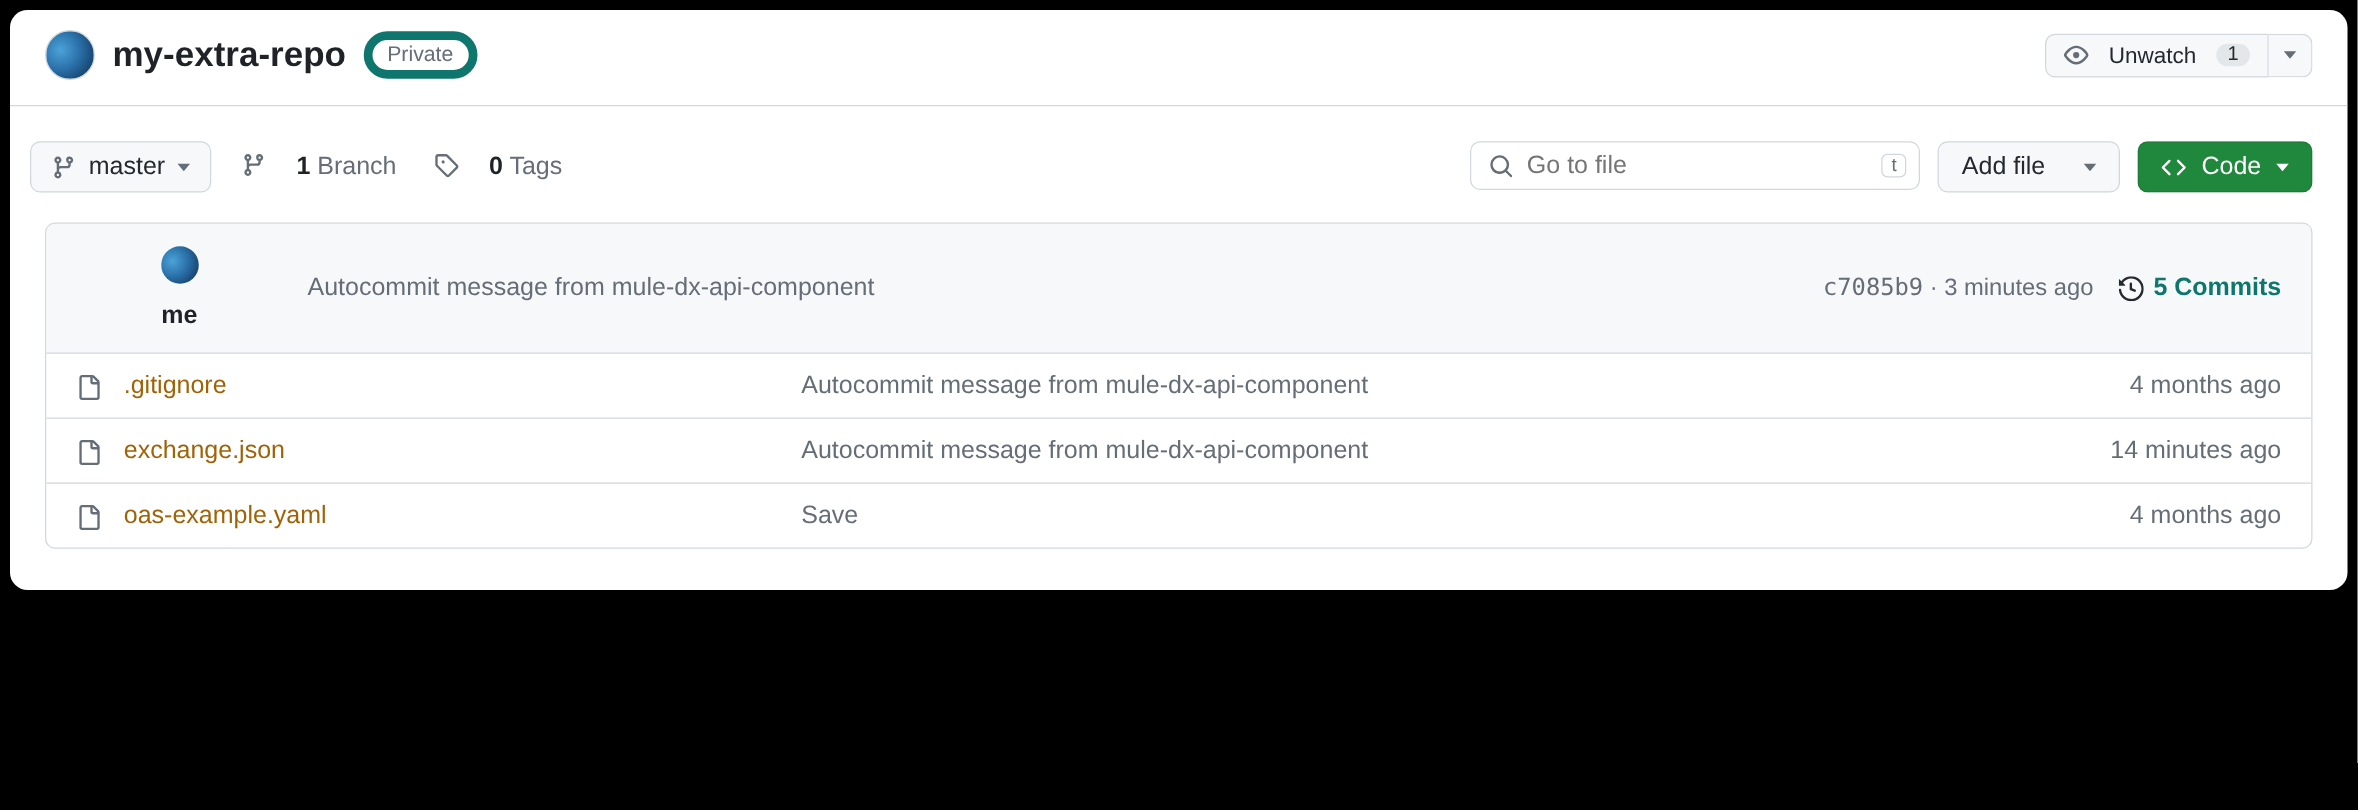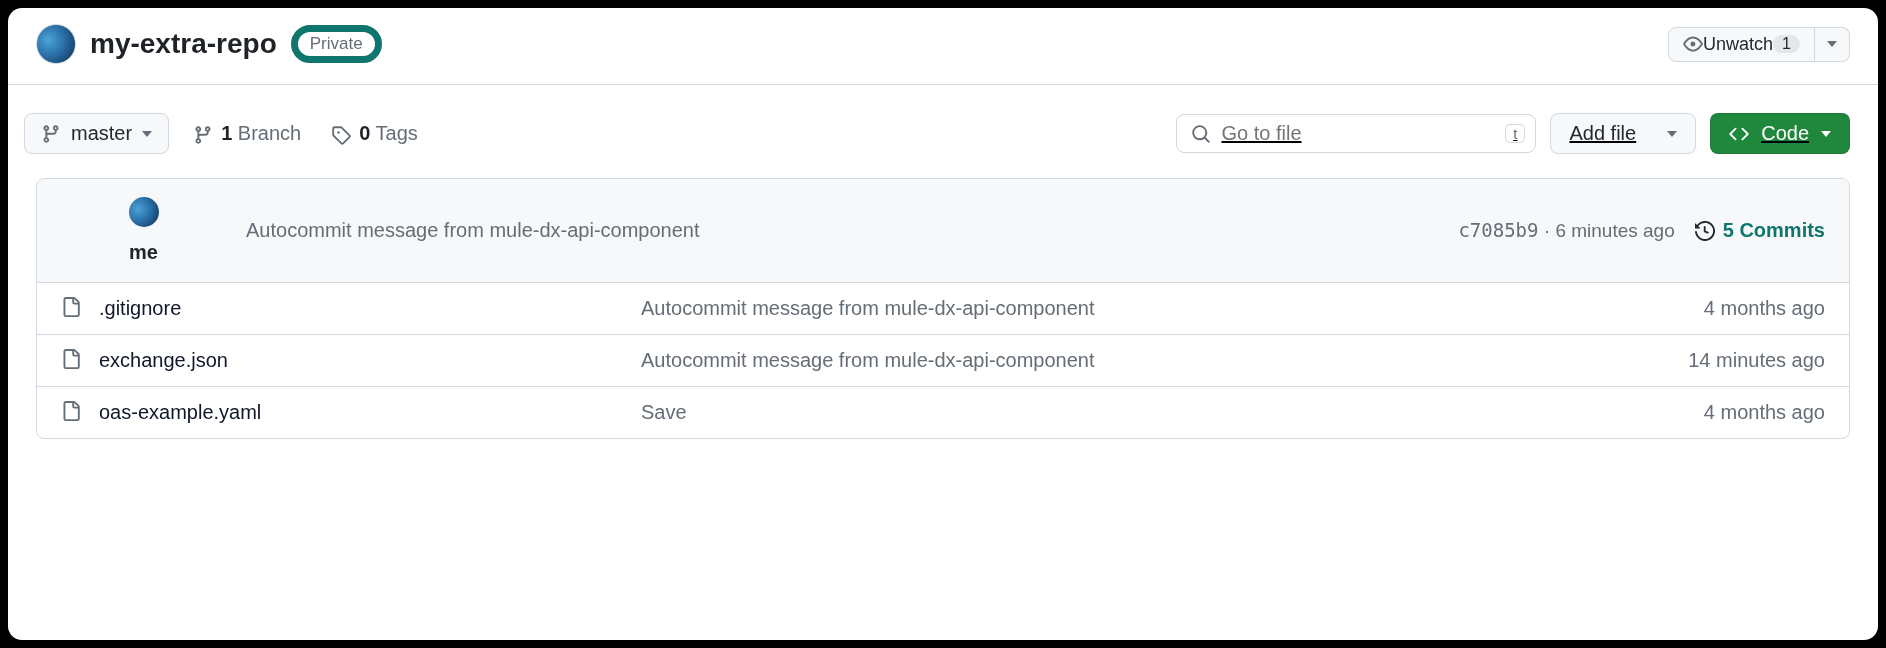--- a/index.html
+++ b/index.html
@@ -6,21 +6,21 @@
     body {
       font-family: -apple-system, BlinkMacSystemFont, "Segoe UI", Helvetica, Arial, sans-serif;
       background: #000;
       padding: 8px;
     }
     .page {
       background: #fff;
       border-radius: 14px;
       overflow: hidden;
       width: 100%;
-      height: 632px;
+      height: 464px;
     }
     .header {
       display: flex;
       justify-content: space-between;
       align-items: center;
       padding: 16px 28px 20px 28px;
     }
     .header-left {
       display: flex;
       align-items: center;
@@ -47,21 +47,21 @@
       font-weight: 500;
       color: #656d76;
     }
     .watch-group {
       display: flex;
       align-items: stretch;
     }
     .watch-btn {
       display: flex;
       align-items: center;
-      gap: 0;
+      gap: 16px;
       border: 1px solid #d0d7de;
       border-radius: 8px 0 0 8px;
       padding: 6px 14px;
       font-size: 18px;
       font-weight: 500;
       color: #24292f;
       background: #f6f8fa;
       cursor: pointer;
     }
     .watch-count {
@@ -103,35 +103,34 @@
       border-radius: 8px;
       padding: 8px 16px;
       font-size: 20px;
       font-weight: 500;
       color: #24292f;
       background: #f6f8fa;
       cursor: pointer;
     }
     .stat-item {
       display: flex;
-      align-items: flex-end;
-      gap: 8px;
+      align-items: flex-start;
+      gap: 24px;
       font-size: 20px;
       color: #656d76;
       padding: 4px 6px;
     }
     .stat-item strong {
       color: #1f2328;
       font-weight: 600;
     }
     .toolbar-right {
       display: flex;
-      align-items: center;
+      align-items: flex-start;
       gap: 14px;
-      text-decoration: underline;
     }
     .search-box {
       display: flex;
       align-items: center;
       border: 1px solid #d0d7de;
       border-radius: 8px;
       padding: 7px 10px 7px 14px;
       width: 360px;
       gap: 10px;
     }
@@ -235,24 +234,24 @@
     .file-row {
       display: flex;
       align-items: center;
       padding: 14px 24px;
       border-bottom: 1px solid #d0d7de;
       font-size: 20px;
     }
     .file-row:last-child { border-bottom: none; }
     .file-name-cell {
       display: flex;
-      align-items: flex-start;
+      align-items: flex-end;
       gap: 18px;
       width: 580px;
-      color: #0f172a;
+      color: #a16207;
     }
     .file-msg-cell {
       flex: 1;
       color: #656d76;
     }
     .file-time-cell {
       color: #656d76;
       text-align: right;
       white-space: nowrap;
     }
@@ -340,21 +339,21 @@
   </div>
 
   <div class="file-panel">
     <div class="commit-bar">
       <div class="commit-author-group">
         <div class="commit-avatar"></div>
         <div class="commit-author">me</div>
       </div>
       <div class="commit-msg">Autocommit message from mule-dx-api-component</div>
       <div class="commit-meta">
-        <span class="commit-sha">c7085b9</span> · <span>6 minutes ago</span>
+        <span class="commit-sha">c7085b9</span> · <span>3 minutes ago</span>
       </div>
       <div class="commits-link">
         <svg width="20" height="20" viewBox="0 0 16 16" class="ico-dark">
             <path d="m.427 1.927 1.215 1.215a8.002 8.002 0 1 1-1.6 5.685.75.75 0 1 1 1.493-.154 6.5 6.5 0 1 0 1.18-4.458l1.358 1.358A.25.25 0 0 1 3.896 6H.25A.25.25 0 0 1 0 5.75V2.104a.25.25 0 0 1 .427-.177ZM7.75 4a.75.75 0 0 1 .75.75v2.992l2.028.812a.75.75 0 0 1-.557 1.392l-2.5-1A.751.751 0 0 1 7 8.25v-3.5A.75.75 0 0 1 7.75 4Z"></path>
           </svg>
         <span>5 Commits</span>
       </div>
     </div>
 
     <div class="file-row">

